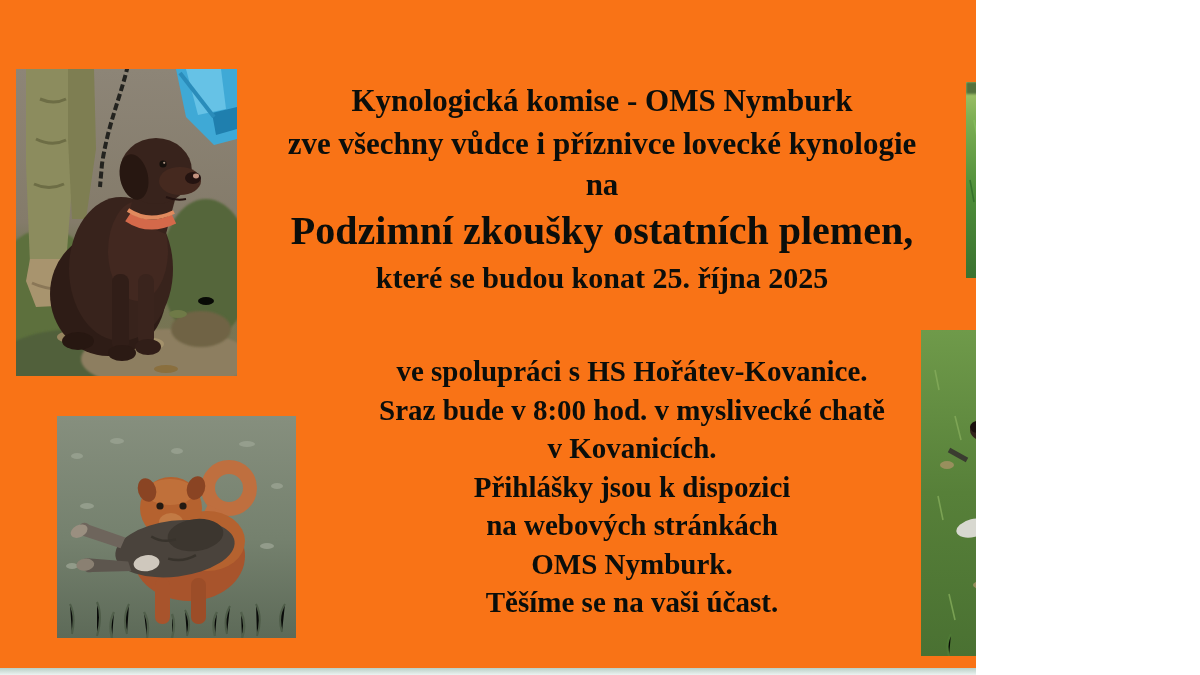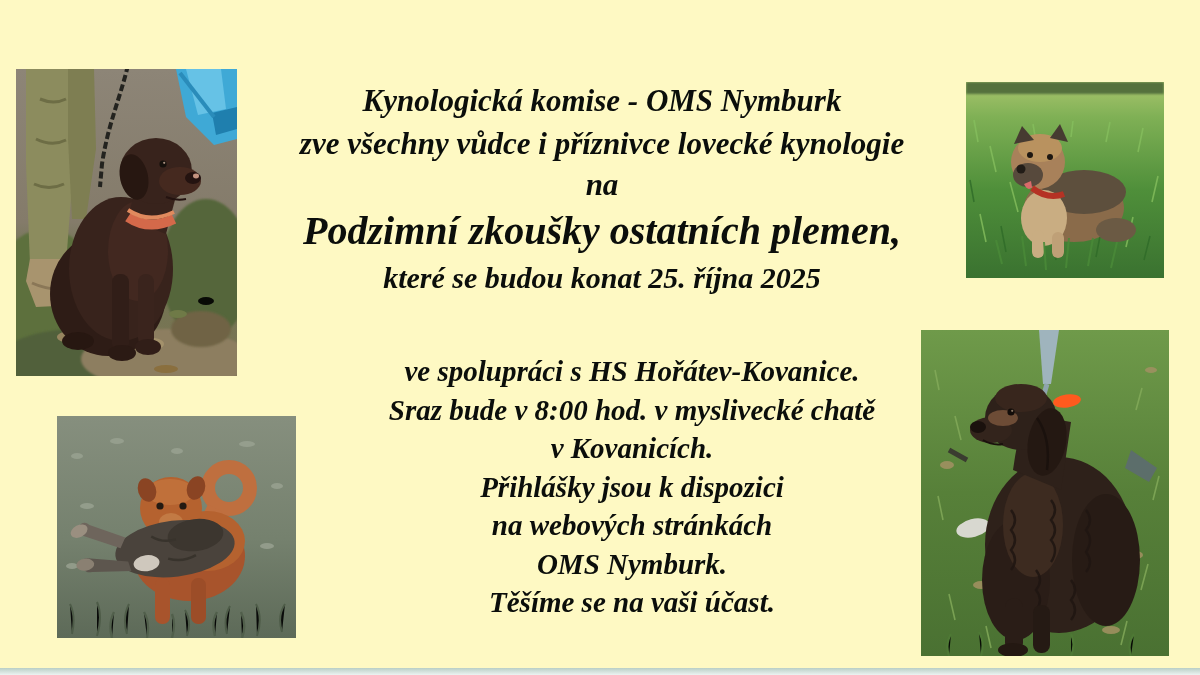--- a/index.html
+++ b/index.html
@@ -3,24 +3,23 @@
 <meta charset="utf-8">
 <style>
   html, body { margin: 0; padding: 0; }
   body {
     width: 1200px; height: 675px;
     font-family: "Liberation Serif", "DejaVu Serif", serif;
     overflow: hidden;
   }
   .poster {
     position: relative;
-    width: 1200px; height: 675px;
-    background: #fef9c3;
+    width: 976px; height: 675px;
+    background: #f97316;
     overflow: hidden;
-    font-style: italic;
   }
   
   .top-text {
     position: absolute;
     left: 0; top: 79;
     top: 79px;
     width: 1204px;
     text-align: center;
     color: #0b0e0b;
     font-weight: bold;

